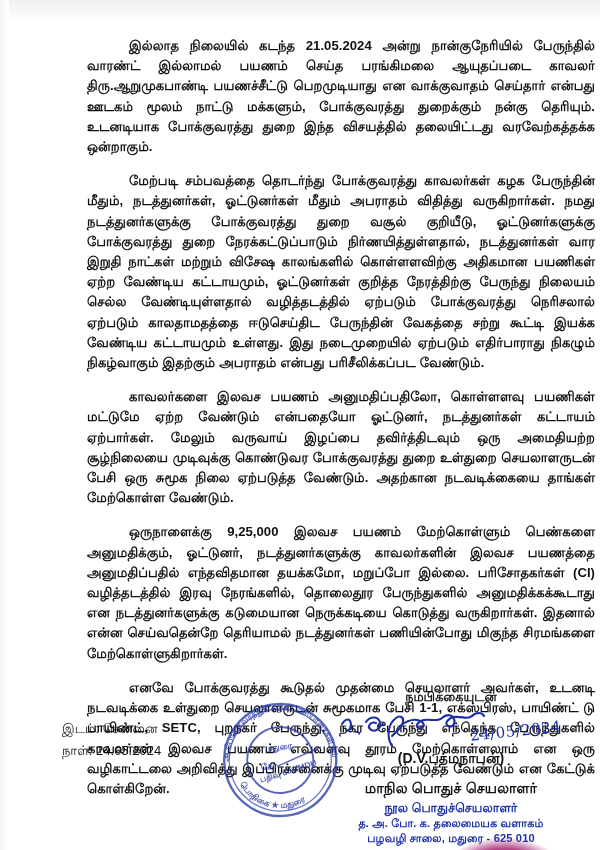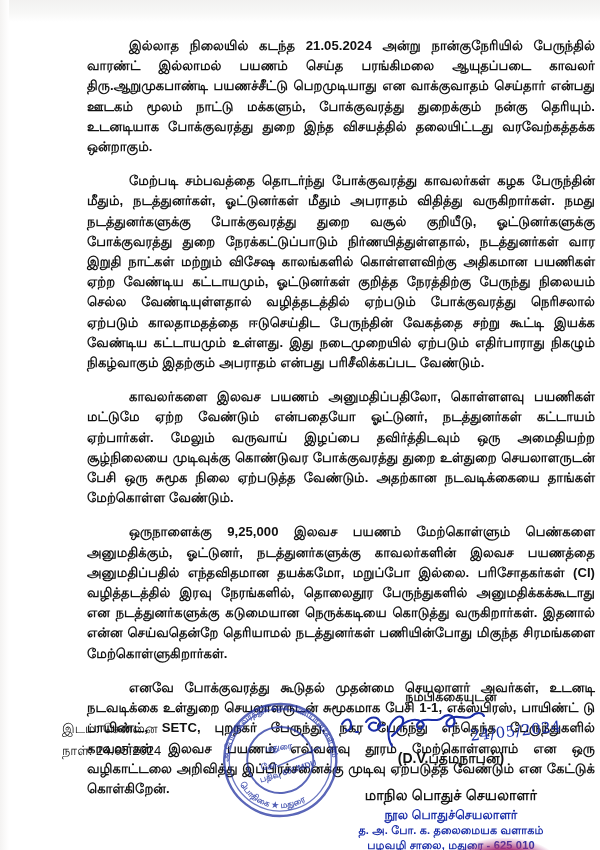--- a/index.html
+++ b/index.html
@@ -127,21 +127,21 @@
     letter-spacing: 0.5px;
   }
   .sign-name {
     font-size: 14px;
     font-weight: 700;
     margin-top: -2px;
   }
   .sign-title {
     font-size: 14.2px;
     font-weight: 700;
-    margin-top: 19px;
+    margin-top: 12px;
     letter-spacing: 0.2px;
   }
   .stamp-lines {
     color: #1b2ea8;
     margin-top: 2px;
   }
   .stamp-lines .sl {
     display: block;
     font-size: 11.1px;
     font-weight: 700;

